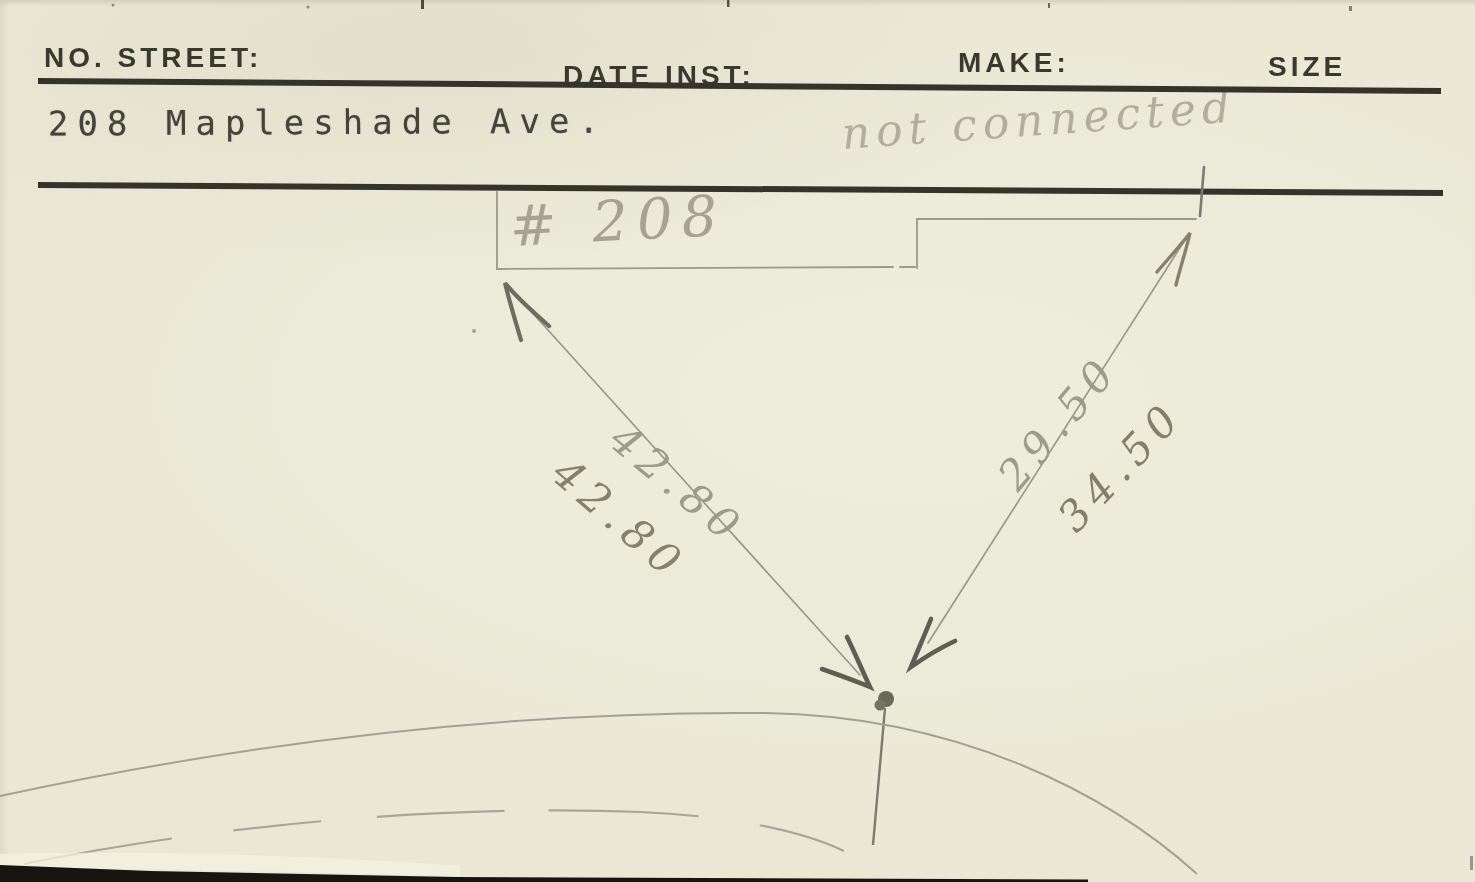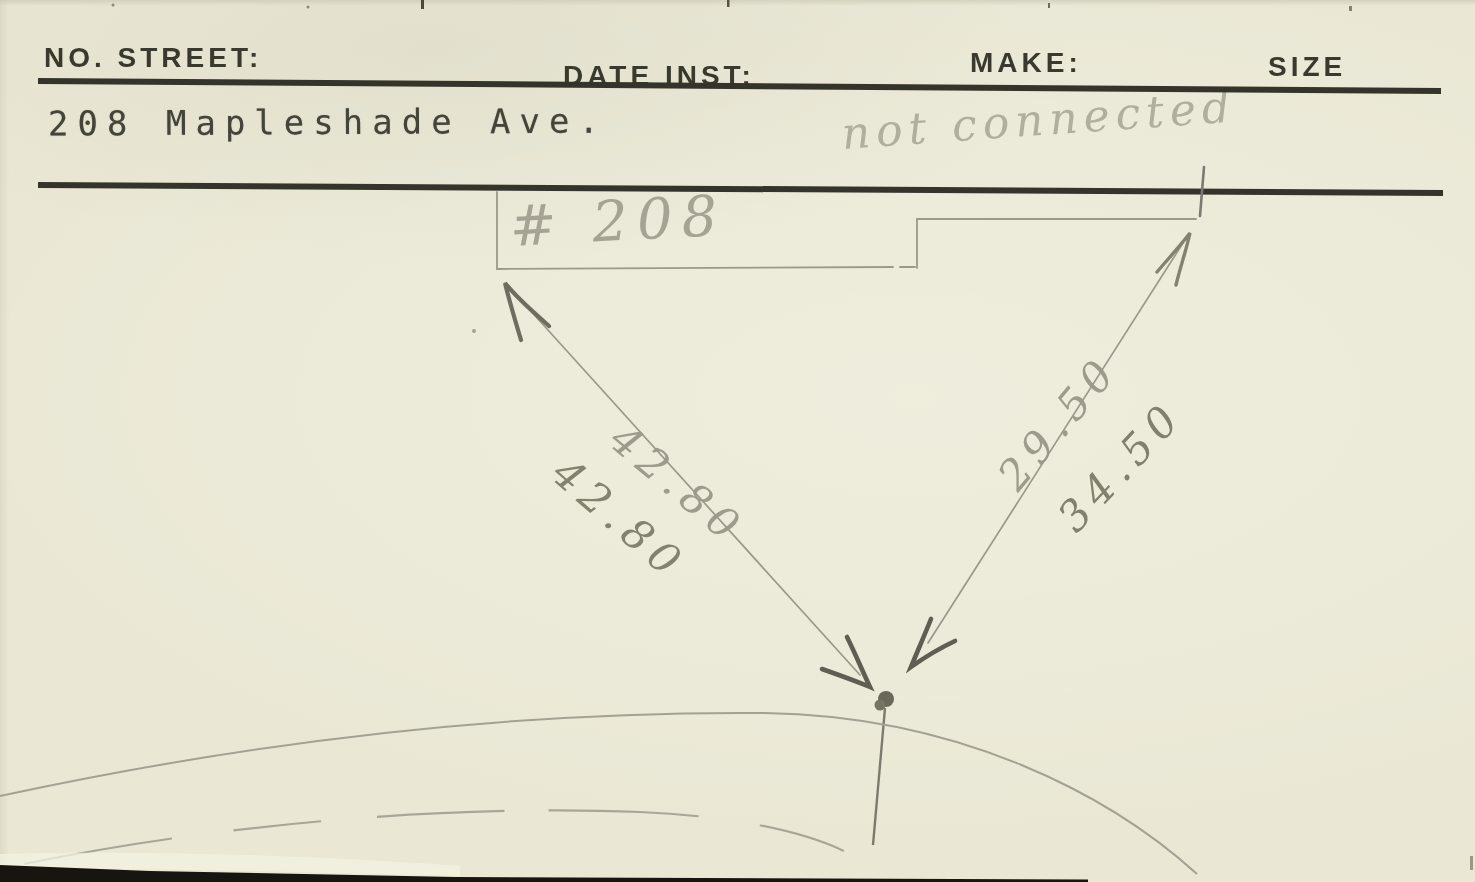--- a/index.html
+++ b/index.html
@@ -65,21 +65,21 @@
   #m-right-lower{left:1048px;top:508px;transform:rotate(-47deg);color:#82806d;}
   #sketch{position:absolute;left:0;top:0;}
 </style>
 </head>
 <body>
 
 <div id="card">
 
   <div class="hdr" style="left:44px;top:42px;">NO. STREET:</div>
   <div class="hdr" style="left:563px;top:44px;margin-top:16px;">DATE INST:</div>
-  <div class="hdr" style="left:958px;top:47px;margin-left:12px;">MAKE:</div>
+  <div class="hdr" style="left:958px;top:47px;">MAKE:</div>
   <div class="hdr" style="left:1268px;top:51px;">SIZE</div>
 
   <div id="address">208 Mapleshade Ave.</div>
 
   <div id="note-not-connected" class="pencil-script">not connected</div>
   <div id="house-number" class="pencil-script"># 208</div>
   <div id="m-left-upper" class="pencil-script measure">42.80</div>
   <div id="m-left-lower" class="pencil-script measure">42.80</div>
   <div id="m-right-upper" class="pencil-script measure">29.50</div>
   <div id="m-right-lower" class="pencil-script measure">34.50</div>

